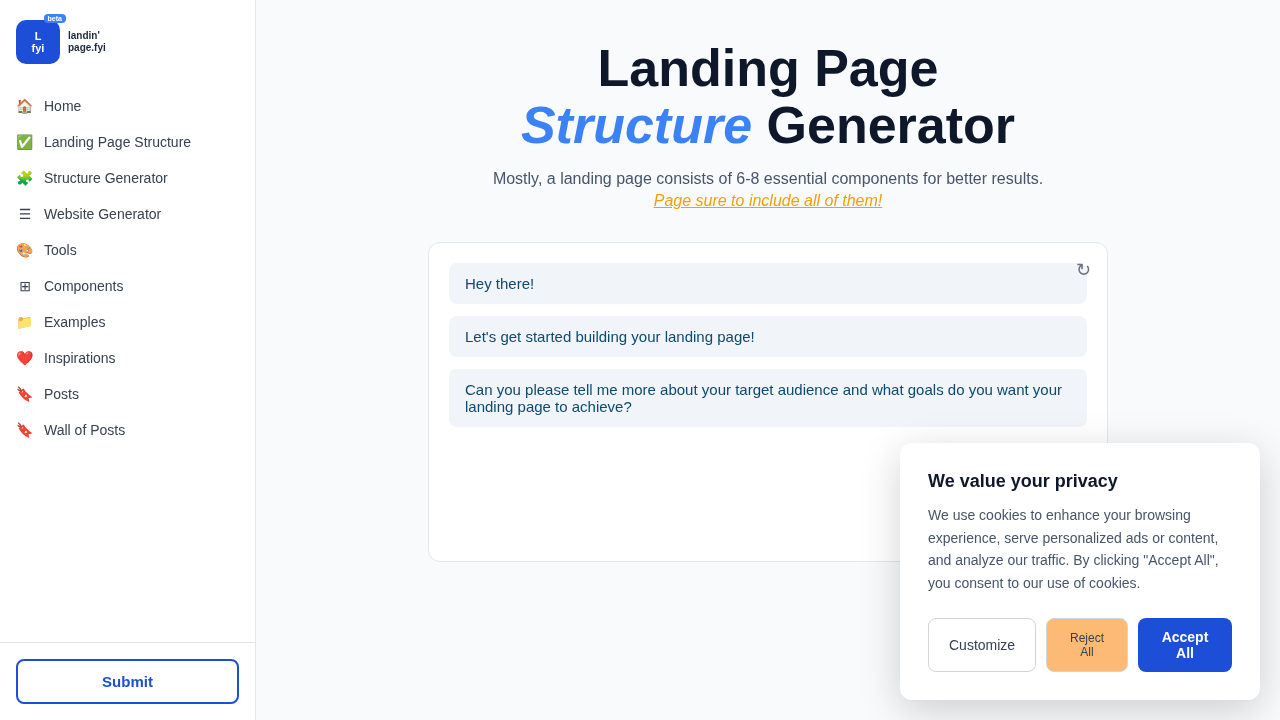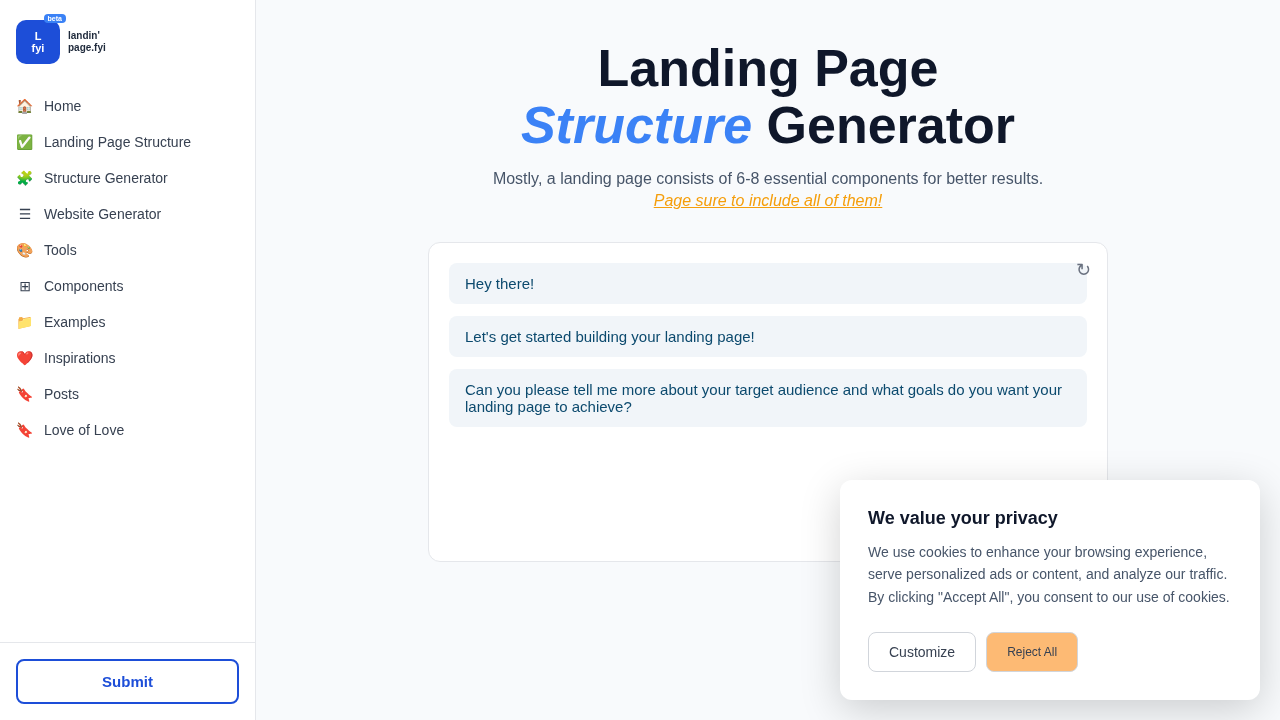--- a/index.html
+++ b/index.html
@@ -199,21 +199,21 @@
       width: 100%;
       height: 100%;
       pointer-events: none;
       z-index: 100;
     }
 
     #cookie-banner {
       position: absolute;
       bottom: 20px;
       right: 20px;
-      width: 420px;
+      width: 360px;
       background: #fff;
       border-radius: 12px;
       box-shadow: 0 10px 40px rgba(0,0,0,0.18);
       padding: 28px;
       pointer-events: all;
     }
 
     .cookie-title {
       font-size: 18px;
       font-weight: 700;
@@ -314,21 +314,21 @@
       <div class="nav-item">
         <span class="nav-icon">❤️</span>
         <span>Inspirations</span>
       </div>
       <div class="nav-item">
         <span class="nav-icon">🔖</span>
         <span>Posts</span>
       </div>
       <div class="nav-item">
         <span class="nav-icon">🔖</span>
-        <span>Love of Love</span>
+        <span>Wall of Posts</span>
       </div>
     </nav>
 
   <div class="sidebar-footer">
     <button class="submit-btn">Submit</button>
   </div>
 </div>
 
 <div id="main">
   <div class="page-heading">
@@ -355,15 +355,16 @@
     </div>
 </div>
 
 <div id="cookie-overlay">
   <div id="cookie-banner">
     <div class="cookie-title">We value your privacy</div>
     <div class="cookie-text">We use cookies to enhance your browsing experience, serve personalized ads or content, and analyze our traffic. By clicking "Accept All", you consent to our use of cookies.</div>
     <div class="cookie-buttons">
       <button class="btn-customize">Customize</button>
       <button class="btn-reject">Reject All</button>
+      <button class="btn-accept">Accept All</button>
     </div>
   </div>
 </div>
 
 </body></html>

